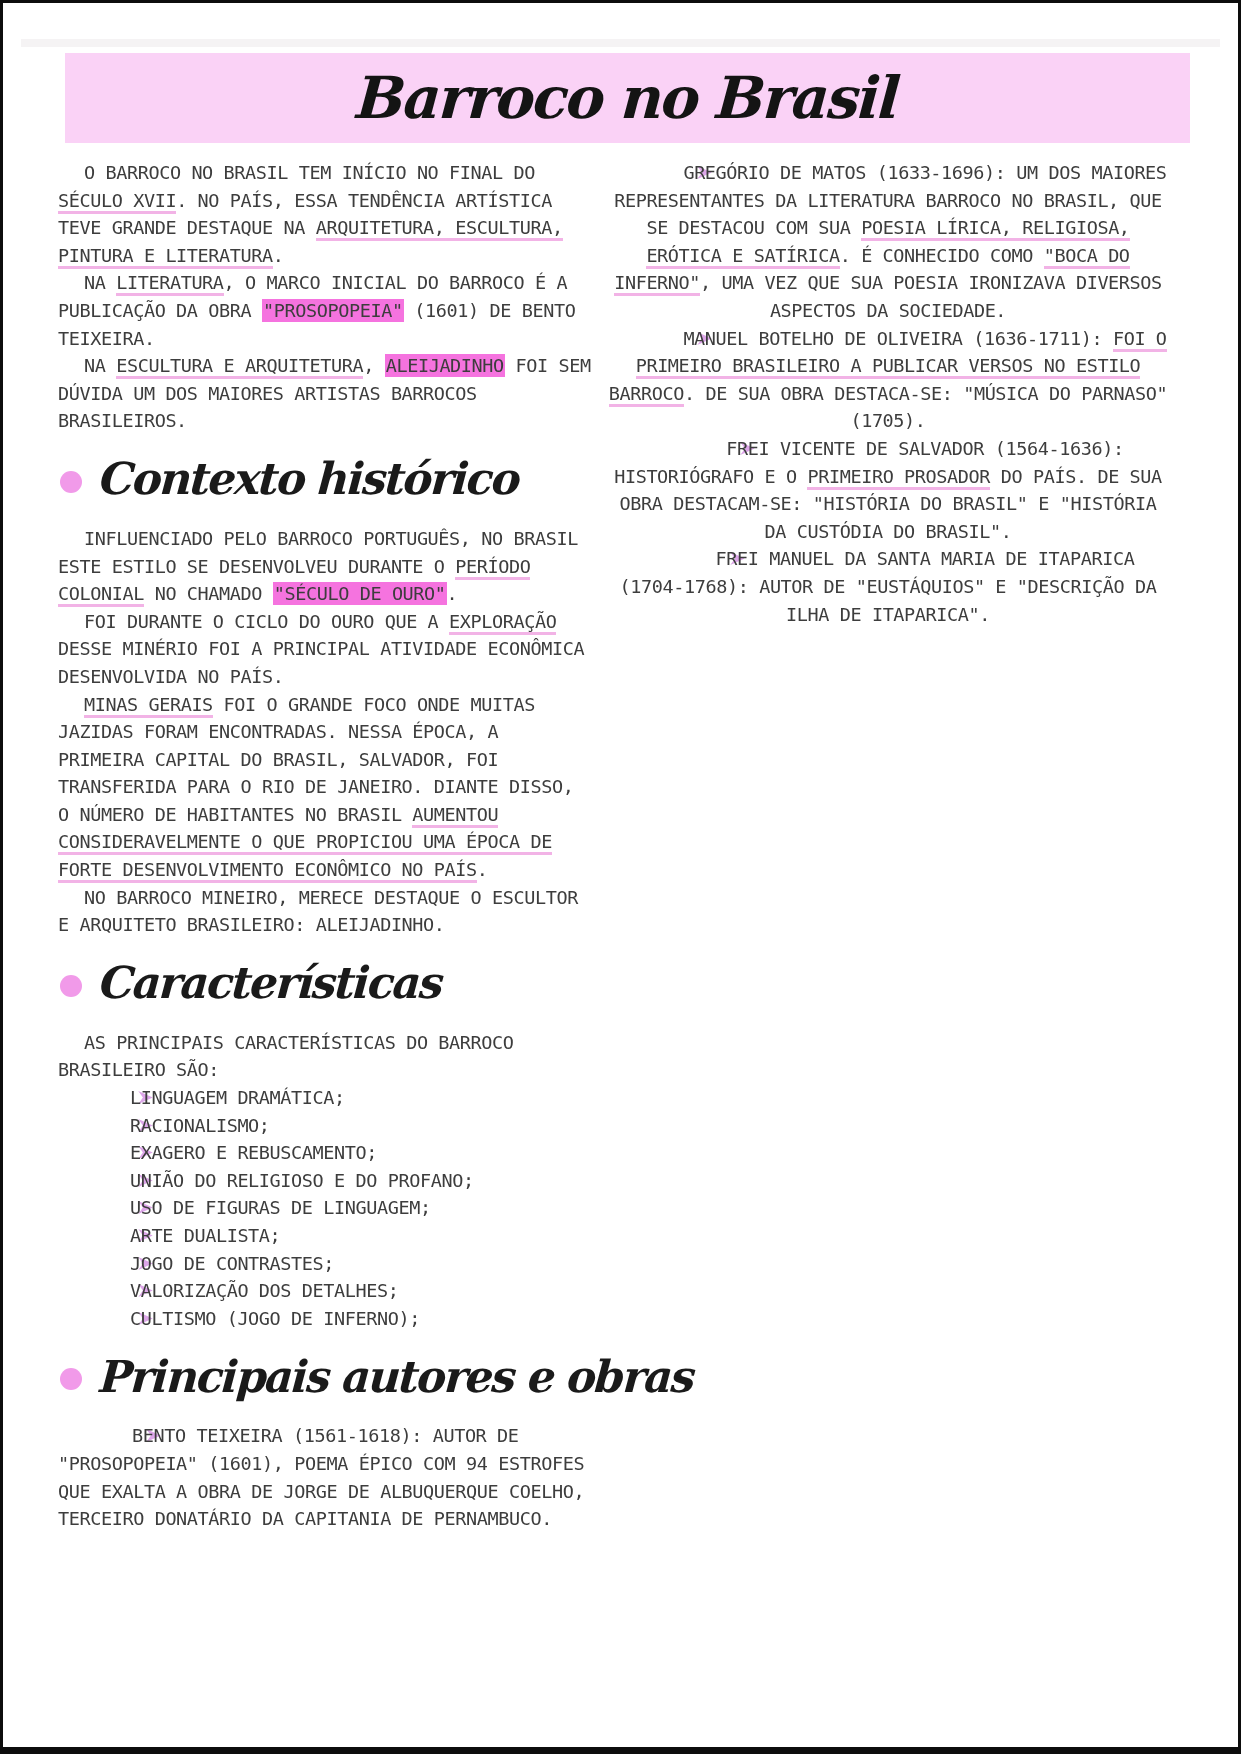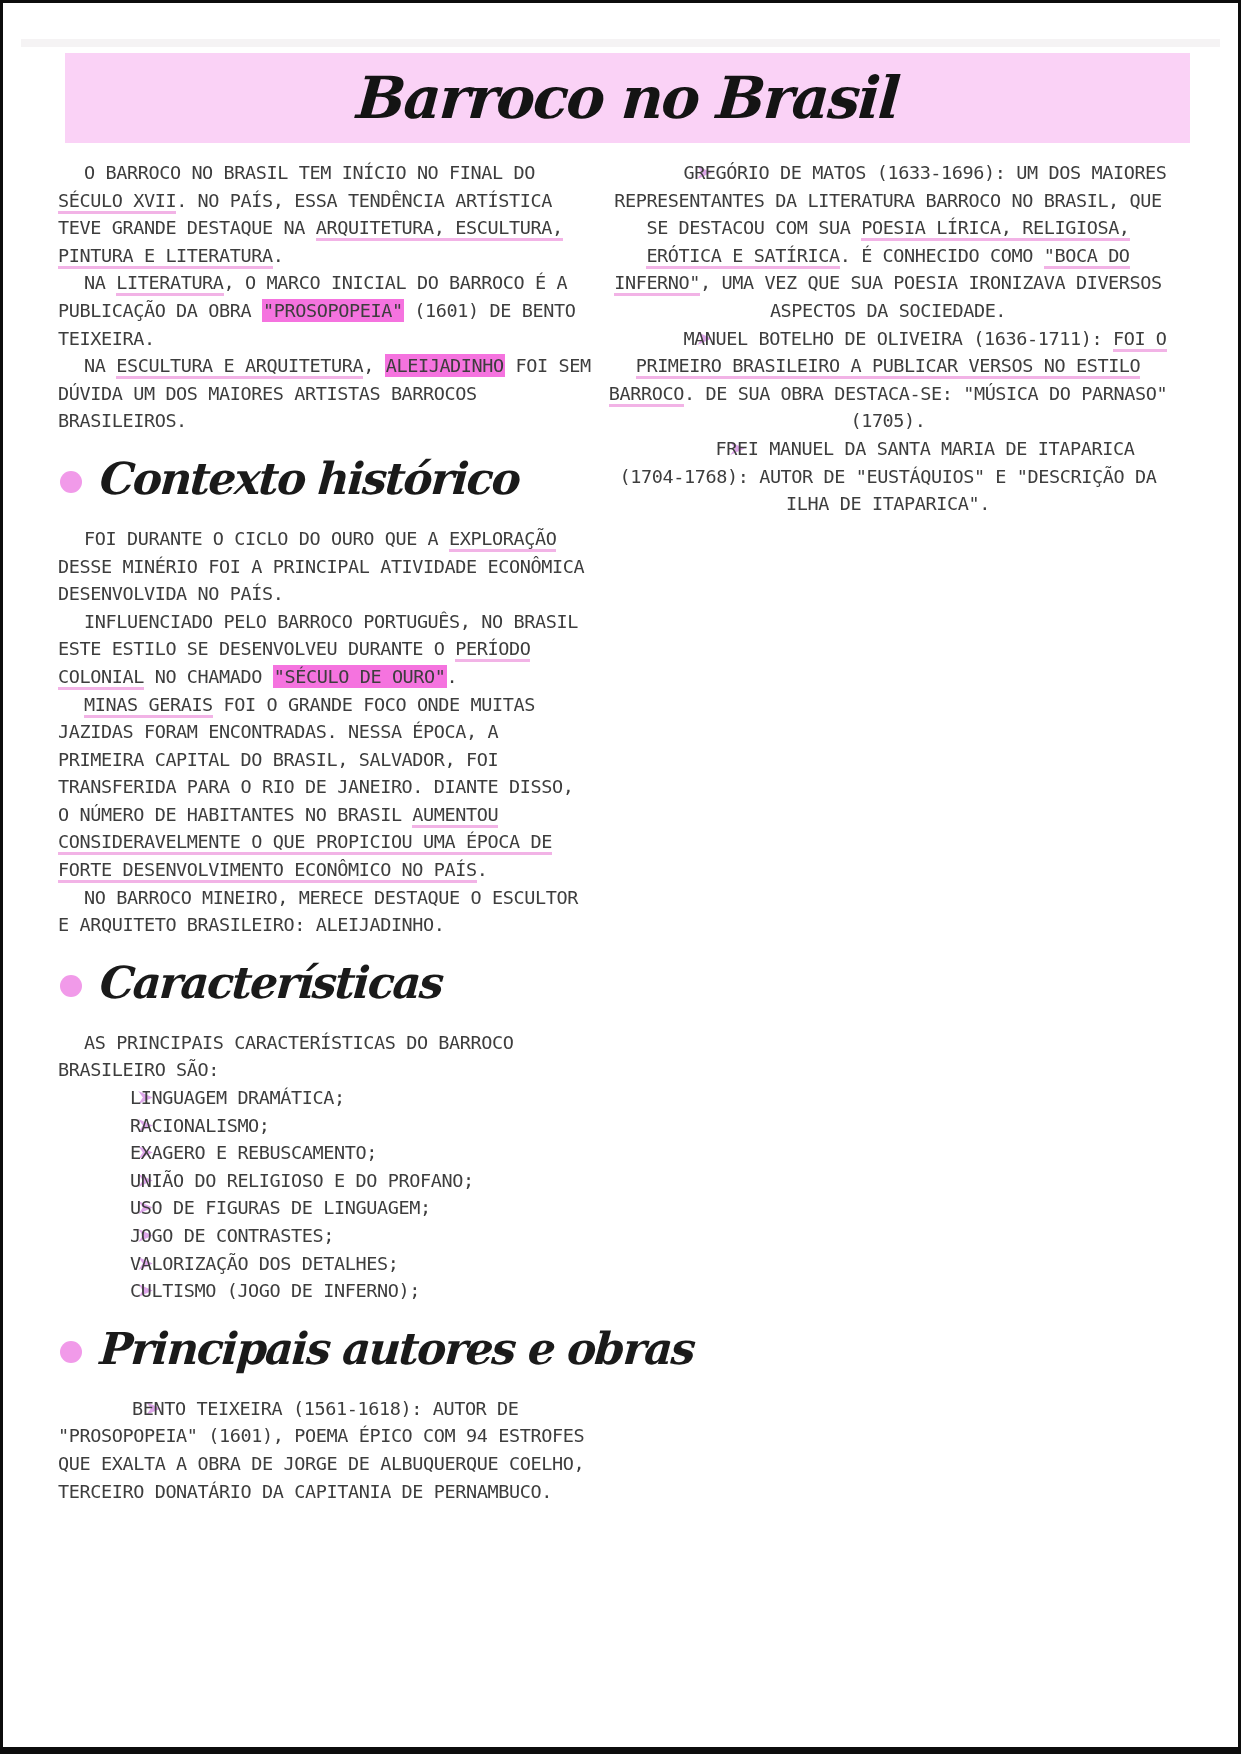--- a/index.html
+++ b/index.html
@@ -95,22 +95,22 @@
   </div>
   <div class="columns">
     <div class="col col-left">
         <p class="para"><span class="seg-n">O BARROCO NO BRASIL TEM INÍCIO NO FINAL DO </span><span class="seg-u">SÉCULO XVII</span><span class="seg-n">. NO PAÍS, ESSA TENDÊNCIA ARTÍSTICA TEVE GRANDE DESTAQUE NA </span><span class="seg-u">ARQUITETURA, ESCULTURA, PINTURA E LITERATURA</span><span class="seg-n">.</span></p>
         <p class="para"><span class="seg-n">NA </span><span class="seg-u">LITERATURA</span><span class="seg-n">, O MARCO INICIAL DO BARROCO É A PUBLICAÇÃO DA OBRA </span><span class="seg-hl">"PROSOPOPEIA"</span><span class="seg-n"> (1601) DE BENTO TEIXEIRA.</span></p>
         <p class="para"><span class="seg-n">NA </span><span class="seg-u">ESCULTURA E ARQUITETURA</span><span class="seg-n">, </span><span class="seg-hl">ALEIJADINHO</span><span class="seg-n"> FOI SEM DÚVIDA UM DOS MAIORES ARTISTAS BARROCOS BRASILEIROS.</span></p>
         <div class="section-heading">
           <span class="dot"></span>
           <span class="h-text">Contexto histórico</span>
         </div>
+        <p class="para"><span class="seg-n">INFLUENCIADO PELO BARROCO PORTUGUÊS, NO BRASIL ESTE ESTILO SE DESENVOLVEU DURANTE O </span><span class="seg-u">PERÍODO COLONIAL</span><span class="seg-n"> NO CHAMADO </span><span class="seg-hl">"SÉCULO DE OURO"</span><span class="seg-n">.</span></p>
         <p class="para"><span class="seg-n">FOI DURANTE O CICLO DO OURO QUE A </span><span class="seg-u">EXPLORAÇÃO</span><span class="seg-n"> DESSE MINÉRIO FOI A PRINCIPAL ATIVIDADE ECONÔMICA DESENVOLVIDA NO PAÍS.</span></p>
-        <p class="para"><span class="seg-n">INFLUENCIADO PELO BARROCO PORTUGUÊS, NO BRASIL ESTE ESTILO SE DESENVOLVEU DURANTE O </span><span class="seg-u">PERÍODO COLONIAL</span><span class="seg-n"> NO CHAMADO </span><span class="seg-hl">"SÉCULO DE OURO"</span><span class="seg-n">.</span></p>
         <p class="para"><span class="seg-u">MINAS GERAIS</span><span class="seg-n"> FOI O GRANDE FOCO ONDE MUITAS JAZIDAS FORAM ENCONTRADAS. NESSA ÉPOCA, A PRIMEIRA CAPITAL DO BRASIL, SALVADOR, FOI TRANSFERIDA PARA O RIO DE JANEIRO. DIANTE DISSO, O NÚMERO DE HABITANTES NO BRASIL </span><span class="seg-u">AUMENTOU CONSIDERAVELMENTE O QUE PROPICIOU UMA ÉPOCA DE FORTE DESENVOLVIMENTO ECONÔMICO NO PAÍS</span><span class="seg-n">.</span></p>
         <p class="para"><span class="seg-n">NO BARROCO MINEIRO, MERECE DESTAQUE O ESCULTOR E ARQUITETO BRASILEIRO: ALEIJADINHO.</span></p>
         <div class="section-heading">
           <span class="dot"></span>
           <span class="h-text">Características</span>
         </div>
         <p class="para"><span class="seg-n">AS PRINCIPAIS CARACTERÍSTICAS DO BARROCO BRASILEIRO SÃO:</span></p>
         <p class="list-item"><span class="arrow-ico"><svg width="15" height="13" viewBox="0 0 10 9">
               <path d="M0,0 L10,4.5 L0,9 L3.2,4.5 Z" fill="#dda6e9"></path>
             </svg></span><span class="seg-n">LINGUAGEM DRAMÁTICA;</span></p>
@@ -119,20 +119,23 @@
             </svg></span><span class="seg-n">RACIONALISMO;</span></p>
         <p class="list-item"><span class="arrow-ico"><svg width="15" height="13" viewBox="0 0 10 9">
               <path d="M0,0 L10,4.5 L0,9 L3.2,4.5 Z" fill="#dda6e9"></path>
             </svg></span><span class="seg-n">EXAGERO E REBUSCAMENTO;</span></p>
         <p class="list-item"><span class="arrow-ico"><svg width="15" height="13" viewBox="0 0 10 9">
               <path d="M0,0 L10,4.5 L0,9 L3.2,4.5 Z" fill="#dda6e9"></path>
             </svg></span><span class="seg-n">UNIÃO DO RELIGIOSO E DO PROFANO;</span></p>
         <p class="list-item"><span class="arrow-ico"><svg width="15" height="13" viewBox="0 0 10 9">
               <path d="M0,0 L10,4.5 L0,9 L3.2,4.5 Z" fill="#dda6e9"></path>
             </svg></span><span class="seg-n">USO DE FIGURAS DE LINGUAGEM;</span></p>
+        <p class="list-item"><span class="arrow-ico"><svg width="15" height="13" viewBox="0 0 10 9">
+              <path d="M0,0 L10,4.5 L0,9 L3.2,4.5 Z" fill="#dda6e9"></path>
+            </svg></span><span class="seg-n">ARTE DUALISTA;</span></p>
         <p class="list-item"><span class="arrow-ico"><svg width="15" height="13" viewBox="0 0 10 9">
               <path d="M0,0 L10,4.5 L0,9 L3.2,4.5 Z" fill="#dda6e9"></path>
             </svg></span><span class="seg-n">JOGO DE CONTRASTES;</span></p>
         <p class="list-item"><span class="arrow-ico"><svg width="15" height="13" viewBox="0 0 10 9">
               <path d="M0,0 L10,4.5 L0,9 L3.2,4.5 Z" fill="#dda6e9"></path>
             </svg></span><span class="seg-n">VALORIZAÇÃO DOS DETALHES;</span></p>
         <p class="list-item"><span class="arrow-ico"><svg width="15" height="13" viewBox="0 0 10 9">
               <path d="M0,0 L10,4.5 L0,9 L3.2,4.5 Z" fill="#dda6e9"></path>
             </svg></span><span class="seg-n">CULTISMO (JOGO DE INFERNO);</span></p>
         <div class="section-heading">
@@ -145,16 +148,19 @@
       </div>
     <div class="col col-right">
         <p class="author-item"><span class="arrow-ico"><svg width="15" height="13" viewBox="0 0 10 9">
               <path d="M0,0 L10,4.5 L0,9 L3.2,4.5 Z" fill="#dda6e9"></path>
             </svg></span><span class="seg-n">GREGÓRIO DE MATOS (1633-1696): UM DOS MAIORES REPRESENTANTES DA LITERATURA BARROCO NO BRASIL, QUE SE DESTACOU COM SUA </span><span class="seg-u">POESIA LÍRICA, RELIGIOSA, ERÓTICA E SATÍRICA</span><span class="seg-n">. É CONHECIDO COMO </span><span class="seg-u">"BOCA DO INFERNO"</span><span class="seg-n">, UMA VEZ QUE SUA POESIA IRONIZAVA DIVERSOS ASPECTOS DA SOCIEDADE.</span></p>
         <p class="author-item"><span class="arrow-ico"><svg width="15" height="13" viewBox="0 0 10 9">
               <path d="M0,0 L10,4.5 L0,9 L3.2,4.5 Z" fill="#dda6e9"></path>
             </svg></span><span class="seg-n">MANUEL BOTELHO DE OLIVEIRA (1636-1711): </span><span class="seg-u">FOI O PRIMEIRO BRASILEIRO A PUBLICAR VERSOS NO ESTILO BARROCO</span><span class="seg-n">. DE SUA OBRA DESTACA-SE: "MÚSICA DO PARNASO" (1705).</span></p>
         <p class="author-item"><span class="arrow-ico"><svg width="15" height="13" viewBox="0 0 10 9">
               <path d="M0,0 L10,4.5 L0,9 L3.2,4.5 Z" fill="#dda6e9"></path>
+            </svg></span><span class="seg-n">FREI VICENTE DE SALVADOR (1564-1636): HISTORIÓGRAFO E O </span><span class="seg-u">PRIMEIRO PROSADOR</span><span class="seg-n"> DO PAÍS. DE SUA OBRA DESTACAM-SE: "HISTÓRIA DO BRASIL" E "HISTÓRIA DA CUSTÓDIA DO BRASIL".</span></p>
+        <p class="author-item"><span class="arrow-ico"><svg width="15" height="13" viewBox="0 0 10 9">
+              <path d="M0,0 L10,4.5 L0,9 L3.2,4.5 Z" fill="#dda6e9"></path>
             </svg></span><span class="seg-n">FREI MANUEL DA SANTA MARIA DE ITAPARICA (1704-1768): AUTOR DE "EUSTÁQUIOS" E "DESCRIÇÃO DA ILHA DE ITAPARICA".</span></p>
       </div>
   </div>
 </div>
 
 </body></html>

